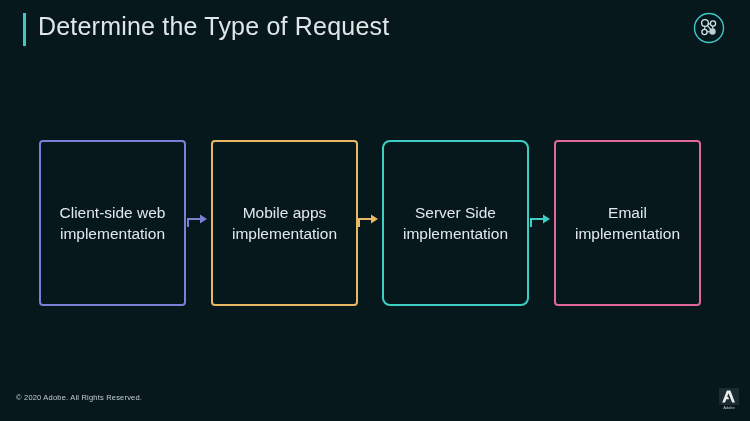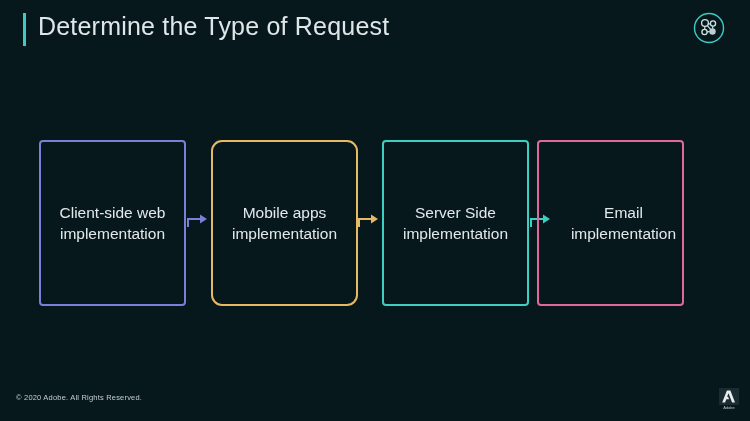--- a/index.html
+++ b/index.html
@@ -78,23 +78,23 @@
   }
   .flow-label {
     font-size: 15.5px;
     line-height: 21px;
     color: #e3e9eb;
     text-align: center;
     padding: 0 6px;
     font-weight: 400;
   }
   #box-0 { left: 39px;  border-color: #7b7fd6; }
-  #box-1 { left: 211px; border-color: #e8b964; border-radius: 11px; }
-  #box-2 { left: 382px; border-color: #3ccfc2; }
-  #box-3 { left: 537px; border-color: #e0689b; justify-content: flex-end; }
+  #box-1 { left: 211px; border-color: #e8b964; }
+  #box-2 { left: 382px; border-color: #3ccfc2; border-radius: 8px; }
+  #box-3 { left: 554px; border-color: #e0689b; }
 
   .flow-arrow {
     position: absolute;
     top: 209px;
     width: 26px;
     height: 20px;
   }
   #arrow-0 { left: 186px; }
   #arrow-1 { left: 357px; }
   #arrow-2 { left: 529px; }

